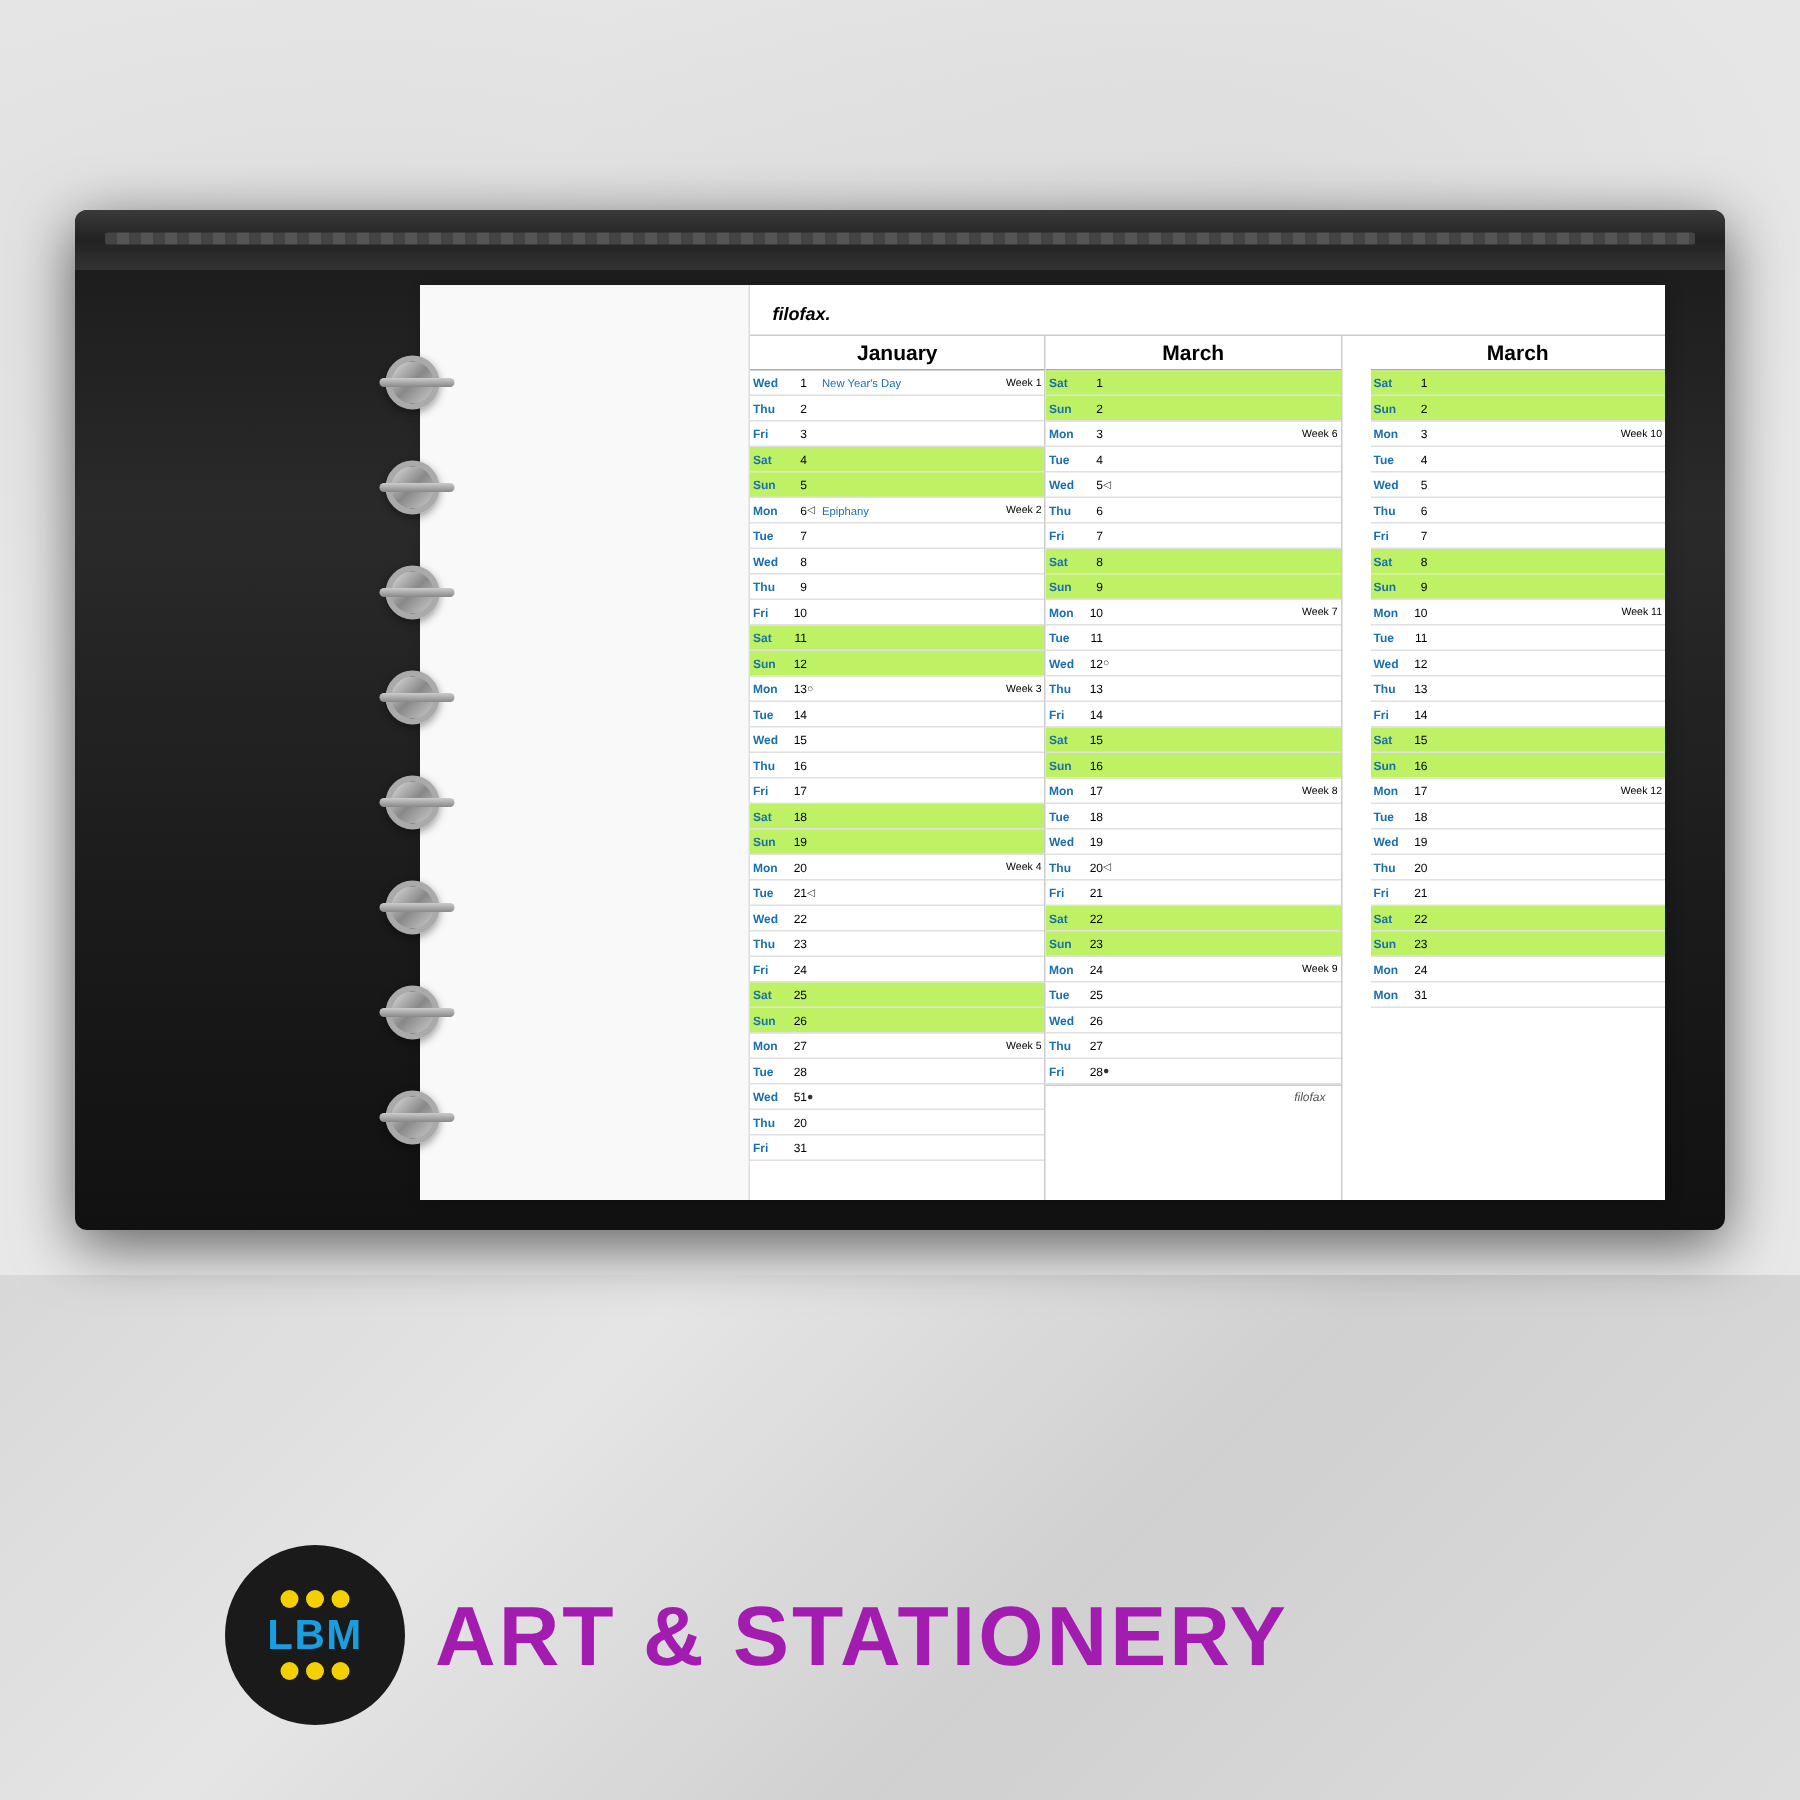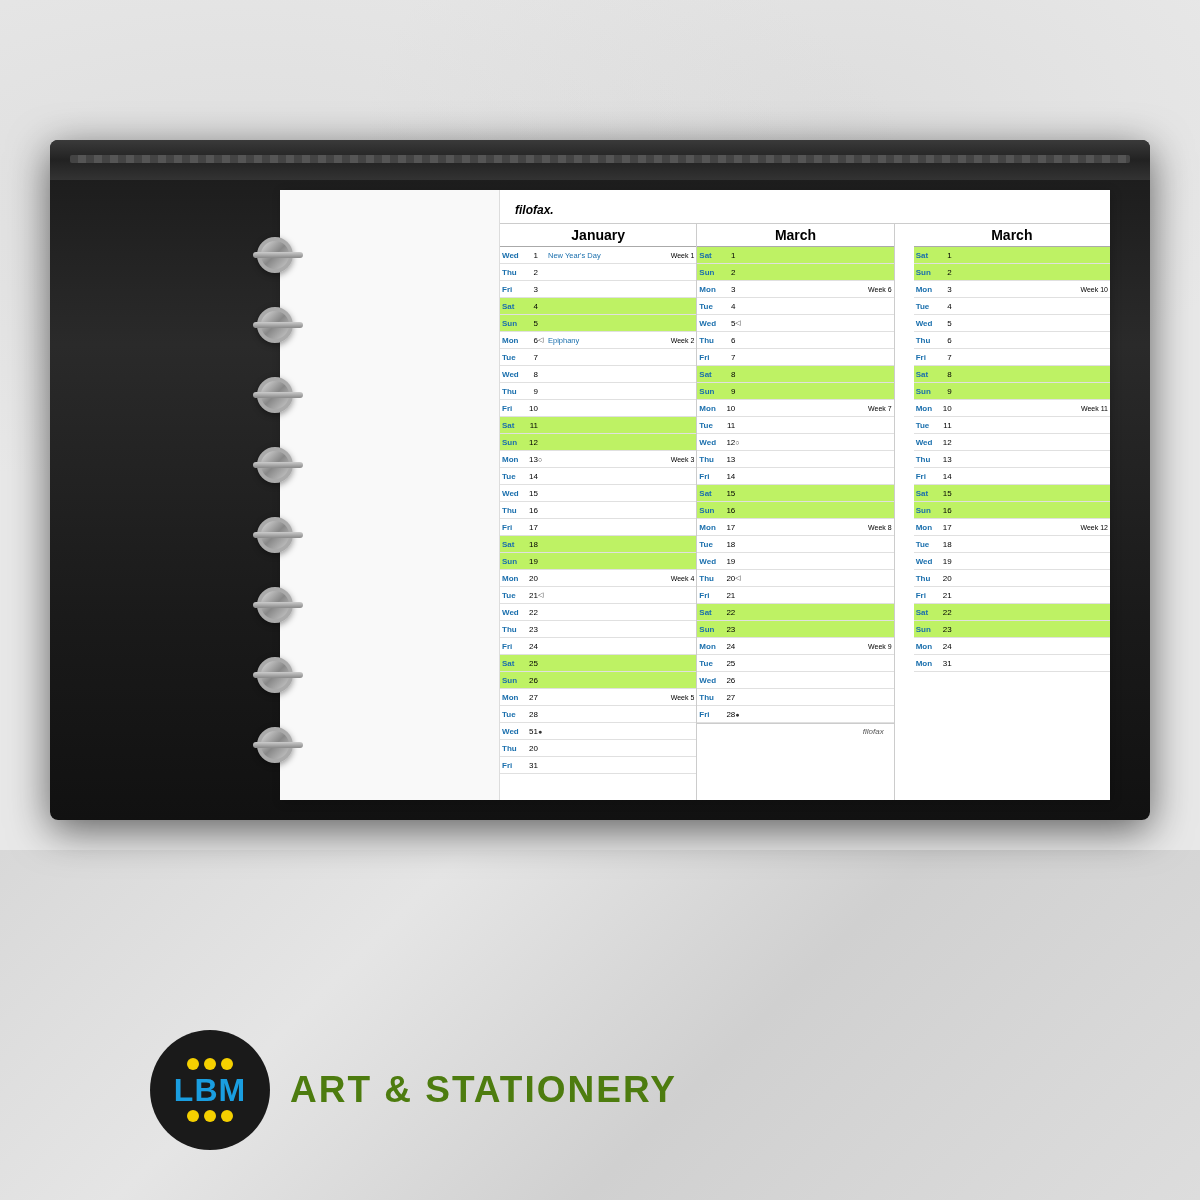--- a/index.html
+++ b/index.html
@@ -289,31 +289,31 @@
       display: flex;
       gap: 5px;
     }
     .lbm-dot {
       width: 12px;
       height: 12px;
       border-radius: 50%;
       background: #f5d000;
     }
     .lbm-text {
-      font-size: 32px;
+      font-size: 28px;
       font-weight: 900;
       color: #1a9ee0;
       line-height: 1;
       letter-spacing: 1px;
     }
 
     .brand-name {
-      font-size: 37px;
+      font-size: 56px;
       font-weight: 900;
-      color: #4d7c0f;
+      color: #a21caf;
       letter-spacing: 2px;
     }
 
     
     .month-col-partial {
       width: 100px;
       border-right: none;
       font-size: 9px;
       overflow: hidden;
       flex-shrink: 0;

